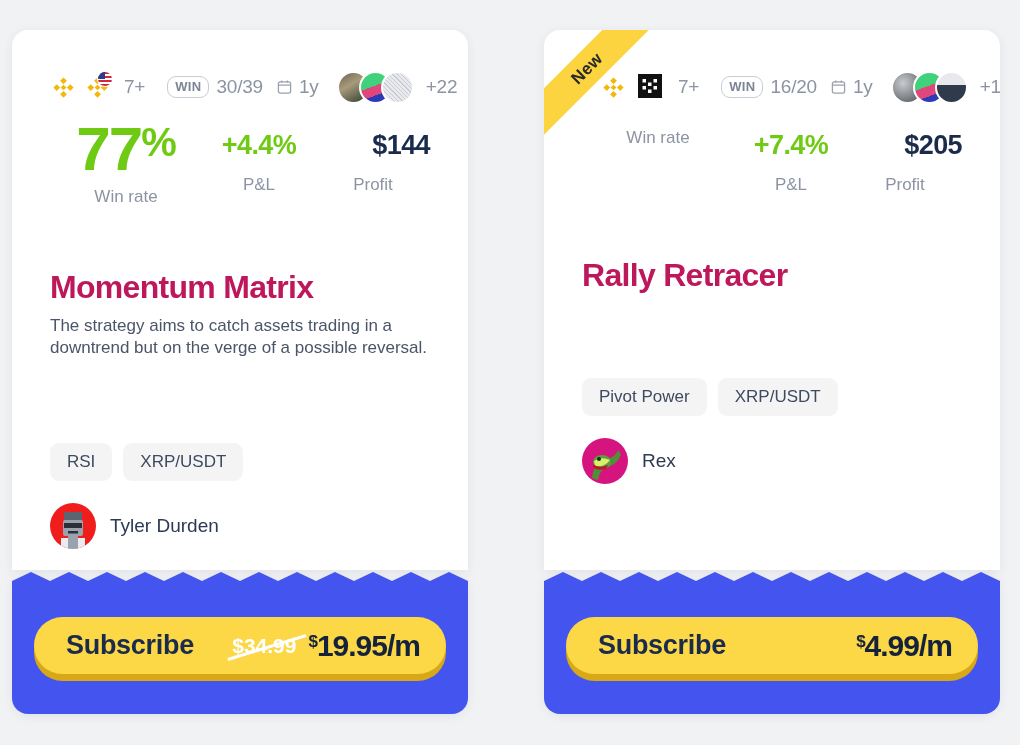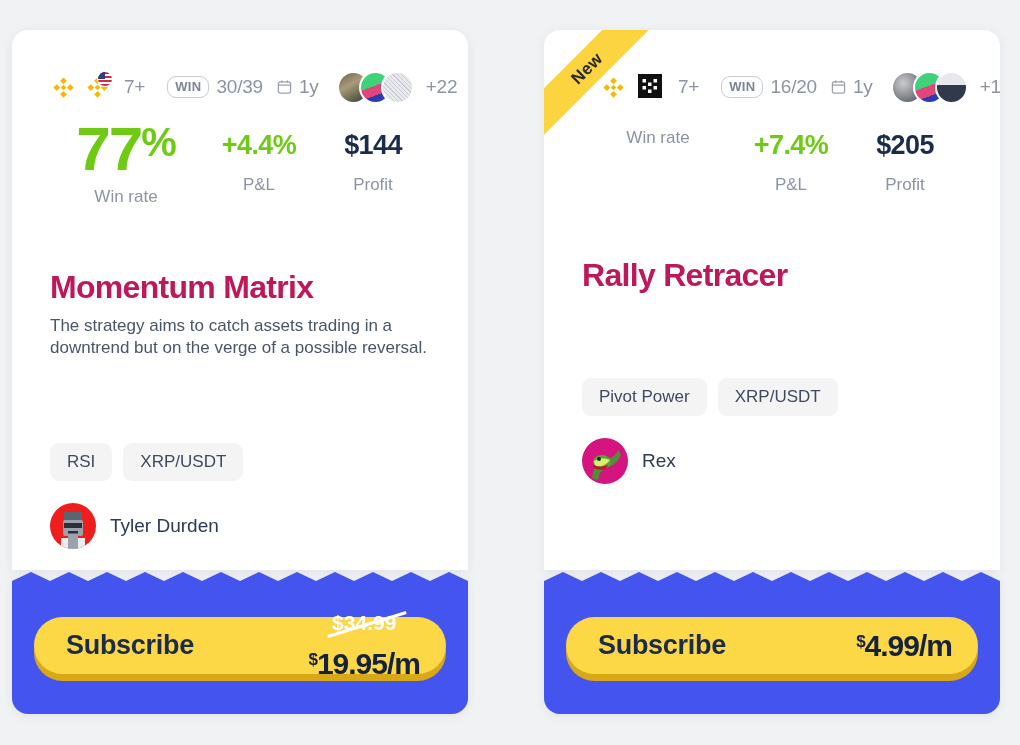--- a/index.html
+++ b/index.html
@@ -103,21 +103,21 @@
     font-size: 62px; font-weight: bold; color: #6fca13;
     line-height: .95; letter-spacing: -2px;
   }
   .big-pct sup { font-size: 40px; vertical-align: 14px; letter-spacing: -1px;}
   .stat-sub { font-size: 17px; color: #8c94a3; margin-top: 8px; }
   .stat-col { text-align: center; padding-top: 10px; }
   .stat-col.pnl { width: 120px; }
   .stat-col.profit { width: 120px; }
   .stat-val { font-size: 27px; font-weight: bold; letter-spacing: -.6px; }
   .stat-val.green { color: #6fca13; }
-  .stat-val.dark { color: #1b2b4b; }
+  .stat-val.dark { color: #1b2b4b; text-align: right; }
   .stat-col .stat-sub { margin-top: 14px; }
   
   .title {
     font-size: 32px; font-weight: bold; color: #be185d;
     margin-top: 62px; letter-spacing: -.7px;
   }
   .desc {
     font-size: 17px; color: #4a5568; line-height: 1.3;
     margin-top: 9px; max-width: 380px;
   }
@@ -147,21 +147,21 @@
     padding: 0 26px 0 32px;
     box-shadow: 0 7px 0 #d9a817;
     cursor: pointer;
     border: none;
     width: 100%;
     font-family: "Liberation Sans", sans-serif;
   }
   .sub-label {
     font-size: 27px; font-weight: bold; color: #1b2b4b; letter-spacing: -.3px;
   }
-  .price-area { margin-left: auto; display: flex; align-items: center; gap: 12px; flex-direction: column; }
+  .price-area { margin-left: auto; display: flex; align-items: center; gap: 12px; }
   .old-price {
     position: relative; font-size: 21px; font-weight: bold; color: #ffffff;
   }
   .old-price::after {
     content: ""; position: absolute; left: -6px; right: -12px; top: 50%;
     height: 3px; background: #ffffff;
     transform: rotate(-17deg); transform-origin: center;
   }
   .new-price {
     font-size: 30px; font-weight: bold; color: #15223c; letter-spacing: -1px;

